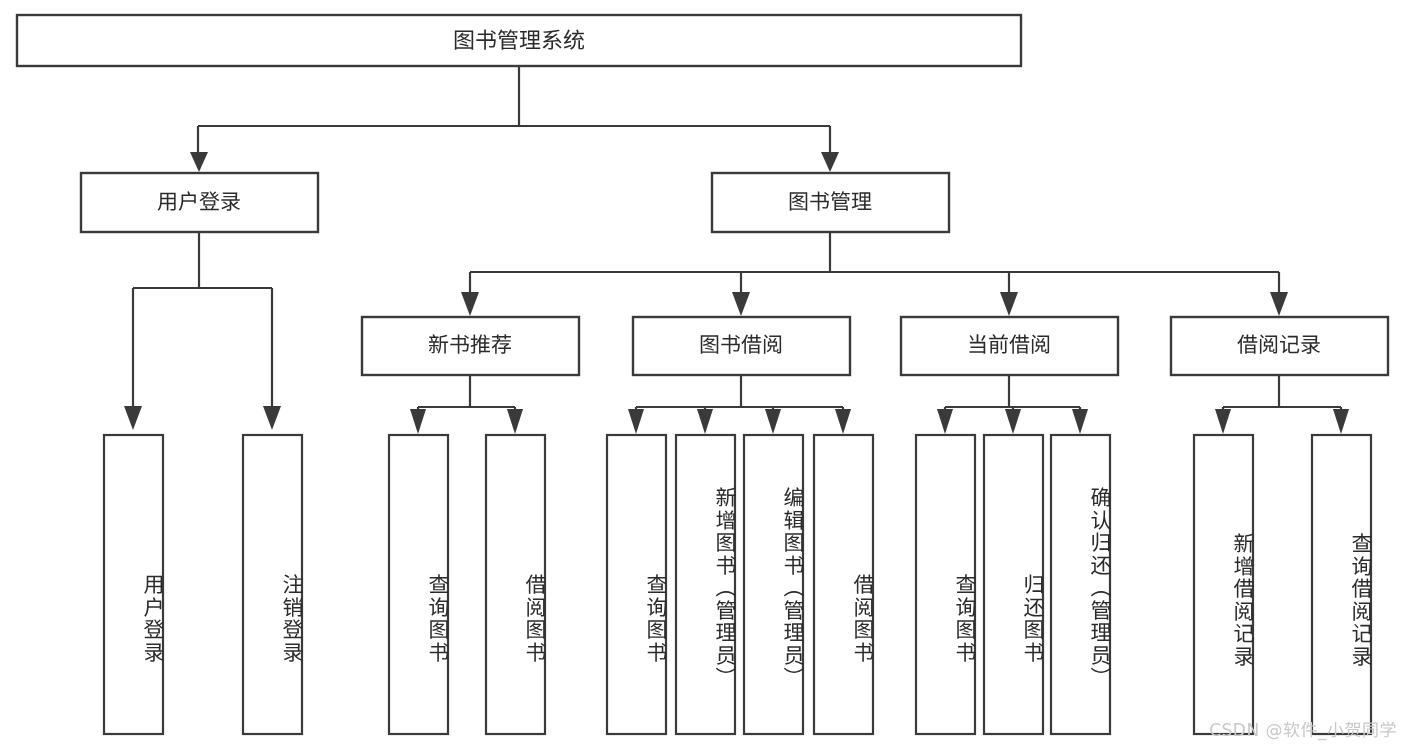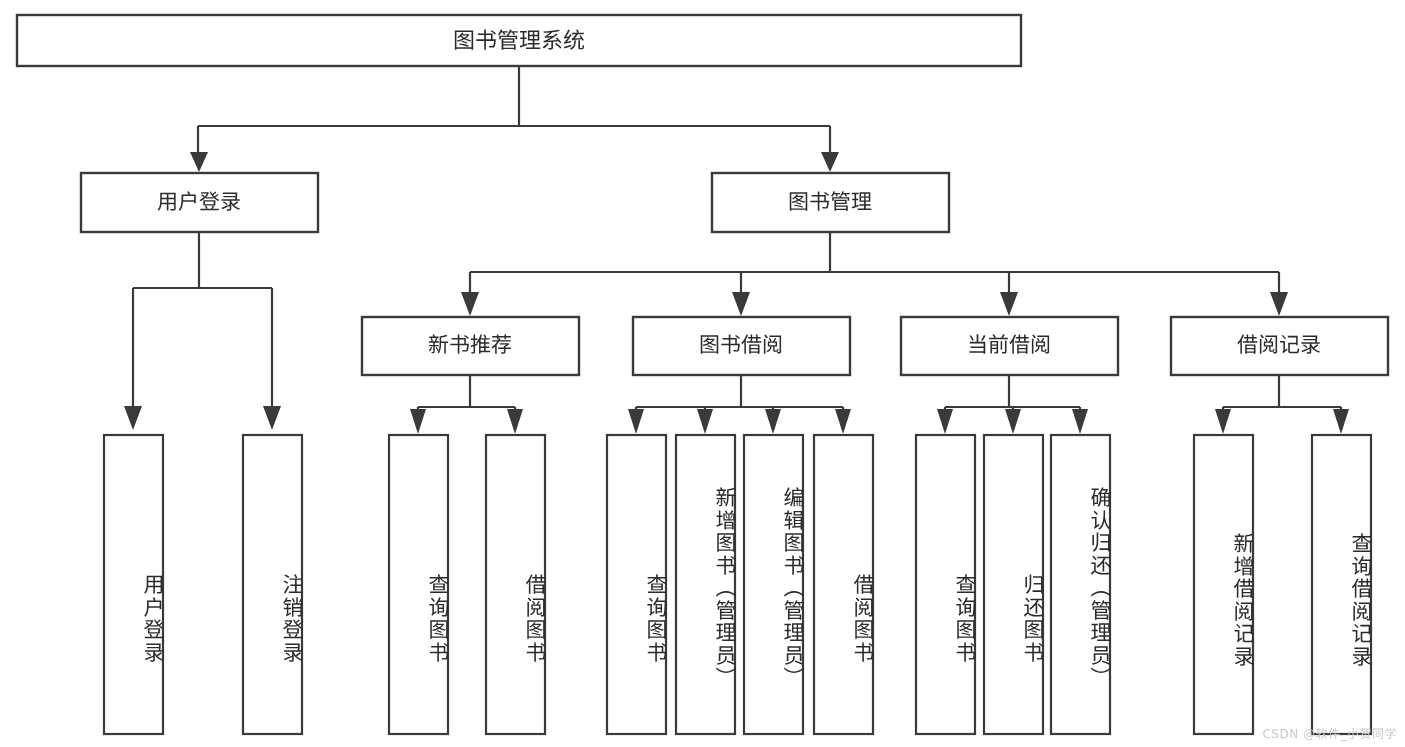--- a/index.html
+++ b/index.html
@@ -73,21 +73,21 @@
     display: flex;
     align-items: flex-start;
     justify-content: center;
     pointer-events: none;
   }
   .watermark {
     position: absolute;
     right: 8px;
     bottom: 6px;
     font-family: "DejaVu Sans", "Liberation Sans", sans-serif;
-    font-size: 12px;
+    font-size: 17px;
     color: #c9c9c9;
     letter-spacing: 0.5px;
     white-space: nowrap;
   }
 </style>
 </head>
 <body>
 
 <div id="diagram-root">
 

